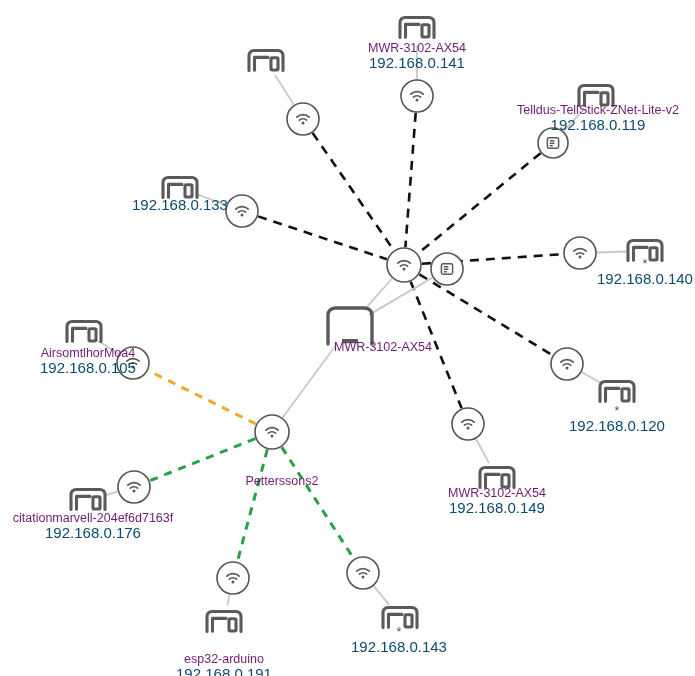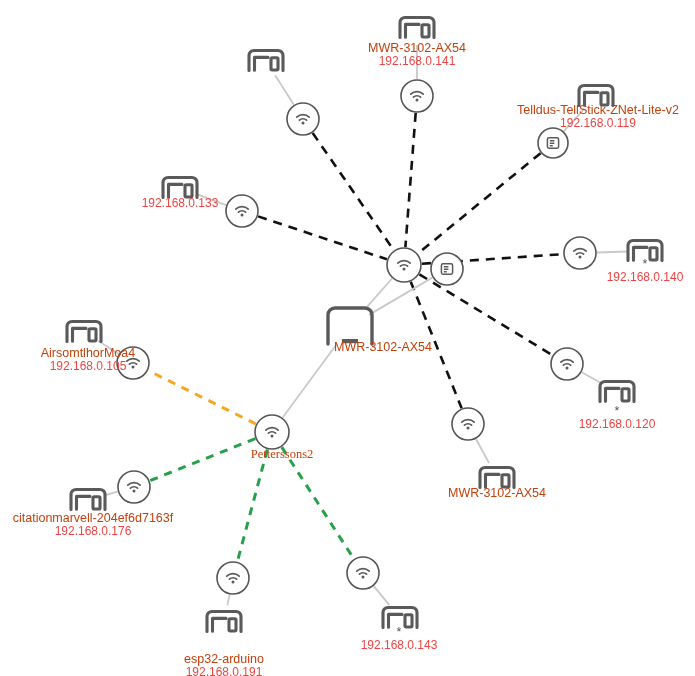--- a/index.html
+++ b/index.html
@@ -26,26 +26,26 @@
   }
   .node-label {
     position: absolute;
     text-align: center;
     white-space: nowrap;
     pointer-events: none;
     line-height: 1.12;
   }
   .node-name {
     font-size: 12.5px;
-    color: #c2410c;
+    color: #701a75;
     display: block;
   }
   .node-ip {
-    font-size: 12px;
-    color: #ef4444;
+    font-size: 15px;
+    color: #0c4a6e;
     display: block;
   }
   .node-name.anon {
     font-size: 12.5px;
     color: #555555;
     letter-spacing: 0;
   }
 </style>
 </head>
 <body>
@@ -192,21 +192,21 @@
         </g>
         <g transform="translate(88,500)">
           <use href="#glyph-device"></use>
         </g>
         <g transform="translate(84,332)">
           <use href="#glyph-device"></use>
         </g>
       </g>
   </svg>
   <div>
-      <div class="node-label" style="left: 132px; top: 447px; width: 300px; font-family: Liberation Serif, serif;">
+      <div class="node-label" style="left: 132px; top: 474px; width: 300px;">
         <span class="node-name">Petterssons2</span>
       </div>
       <div class="node-label" style="left: 213px; top: 340px; width: 340px;">
         <span class="node-name">MWR-3102-AX54</span>
       </div>
       <div class="node-label" style="left: 247px; top: 41px; width: 340px;">
         <span class="node-name">MWR-3102-AX54</span>
         <span class="node-ip">192.168.0.141</span>
       </div>
       <div class="node-label" style="left: 96px; top: 74px; width: 340px;">
@@ -221,20 +221,21 @@
       <div class="node-label" style="left: 475px; top: 257px; width: 340px;">
         <span class="node-name anon">*</span>
         <span class="node-ip">192.168.0.140</span>
       </div>
       <div class="node-label" style="left: 447px; top: 404px; width: 340px;">
         <span class="node-name anon">*</span>
         <span class="node-ip">192.168.0.120</span>
       </div>
       <div class="node-label" style="left: 327px; top: 486px; width: 340px;">
         <span class="node-name">MWR-3102-AX54</span>
+        <span class="node-ip">192.168.0.149</span>
       </div>
       <div class="node-label" style="left: 229px; top: 625px; width: 340px;">
         <span class="node-name anon">*</span>
         <span class="node-ip">192.168.0.143</span>
       </div>
       <div class="node-label" style="left: 54px; top: 652px; width: 340px;">
         <span class="node-name">esp32-arduino</span>
         <span class="node-ip">192.168.0.191</span>
       </div>
       <div class="node-label" style="left: -77px; top: 511px; width: 340px;">

